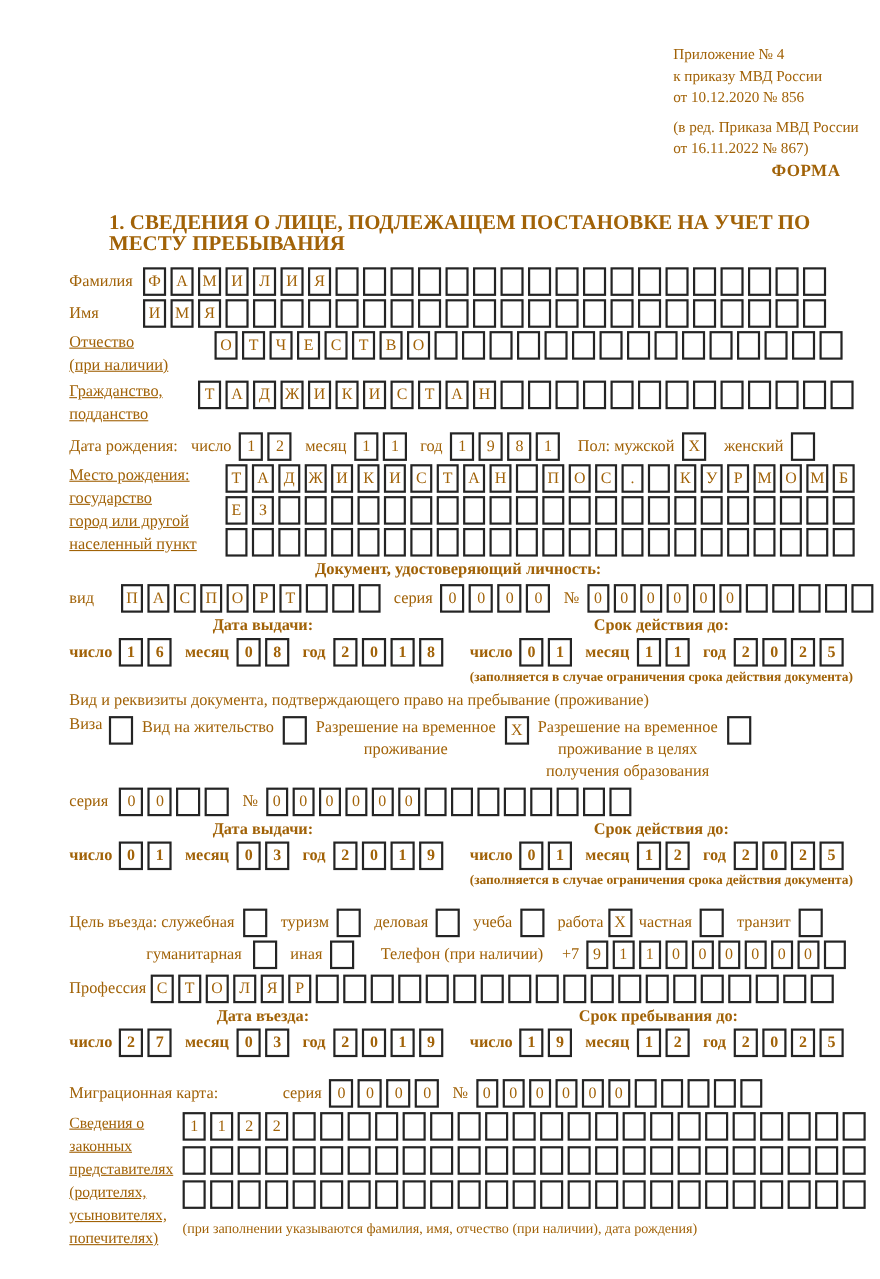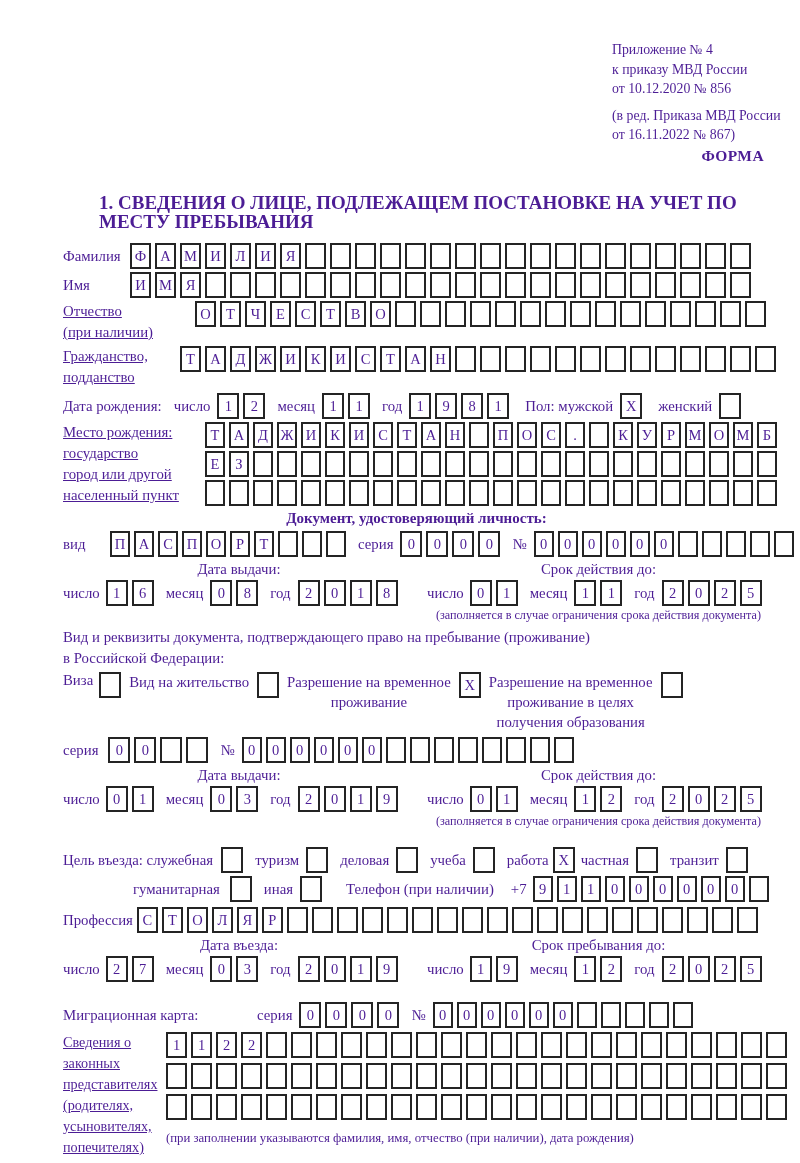--- a/index.html
+++ b/index.html
@@ -1,17 +1,17 @@
 <!DOCTYPE html>
 <html><head>
 <meta charset="utf-8">
 <style>
   html,body { margin:0; padding:0; background:#ffffff; }
   .page { width:800px; height:1163px; background:#fff; position:relative; overflow:hidden;
-          font-family:"Liberation Serif","DejaVu Serif",serif; color:#4c1d95; box-sizing:border-box; }
+          font-family:"Liberation Serif","DejaVu Serif",serif; color:#a16207; box-sizing:border-box; }
   .appendix { position:absolute; left:612px; top:40px; font-size:13.8px; line-height:1.42; }
   .appendix .grp2 { margin-top:7px; }
   .forma { position:absolute; top:147px; right:36px; font-weight:bold; font-size:15.5px; letter-spacing:0.4px; }
   .body { padding:180px 30px 0 63px; }
   .title { text-align:center; font-weight:bold; font-size:15.4px; line-height:24px; letter-spacing:0.2px; }
   .blank { display:inline-block; width:52px; border-bottom:2px solid #2b2b2b; margin-left:12px; }
   .sec-h { margin-top:13px; font-weight:bold; font-size:19px; line-height:19px;margin-left:36px; }
 
   .f-row { display:flex; align-items:center; margin-top:3px; }
   .f-row.top { align-items:flex-start; }
@@ -34,21 +34,21 @@
           display:flex; align-items:center; justify-content:center; font-size:14.5px; flex:none; }
   .c20 .cell { width:20px; }
   .date .cell { width:22px; }
   .cb .cell { width:22px; }
   .col { display:flex; flex-direction:column; gap:3px; }
   .col.g5 { gap:5px; }
 
   .center-h { text-align:center; font-weight:bold; font-size:15px; margin-top:3px; line-height:19px; }
 
   .dblock { display:flex; margin-top:3px; }
-  .dhalf { width:352px; flex:none; }
+  .dhalf { width:352px; flex:none;font-weight:bold; }
   .dhalf.rt { margin-left:12px; flex:1; width:auto; }
   .dhead { text-align:center; font-size:14.8px; line-height:18px; }
   .drow { display:flex; align-items:center; margin-top:2px; }
   .dnote { font-size:12.2px; margin-top:2px; text-align:center; white-space:nowrap; }
 
   .plain { font-size:14.8px; line-height:21px; margin-top:4px; }
   .cb-row { display:flex; align-items:flex-start; margin-top:3px; }
   .multi { font-size:14.8px; line-height:20px; text-align:center; white-space:pre-line; flex:none; }
   .mgl { margin-left:14px; } .mgs { margin-left:8px; margin-right:8px; }
   .rep-note { font-size:12.8px; margin-top:6px; }
@@ -393,21 +393,20 @@
               <span class="cell">0</span>
               <span class="cell">2</span>
               <span class="cell">5</span>
             </span>
         </div>
         <div class="dnote">(заполняется в случае ограничения срока действия документа)</div>
       </div>
     </div>
 
     <div class="plain">Вид и реквизиты документа, подтверждающего право на пребывание (проживание)</div>
-    <div class="plain" style="margin-top:0">в Российской Федерации:</div>
 
     <div class="cb-row">
       <span class="sub0">Виза</span>
       <span class="bg cb">
           <span class="cell"></span>
         </span>
       <span class="multi mgl mgs">Вид на жительство</span>
       <span class="bg cb">
           <span class="cell"></span>
         </span>

